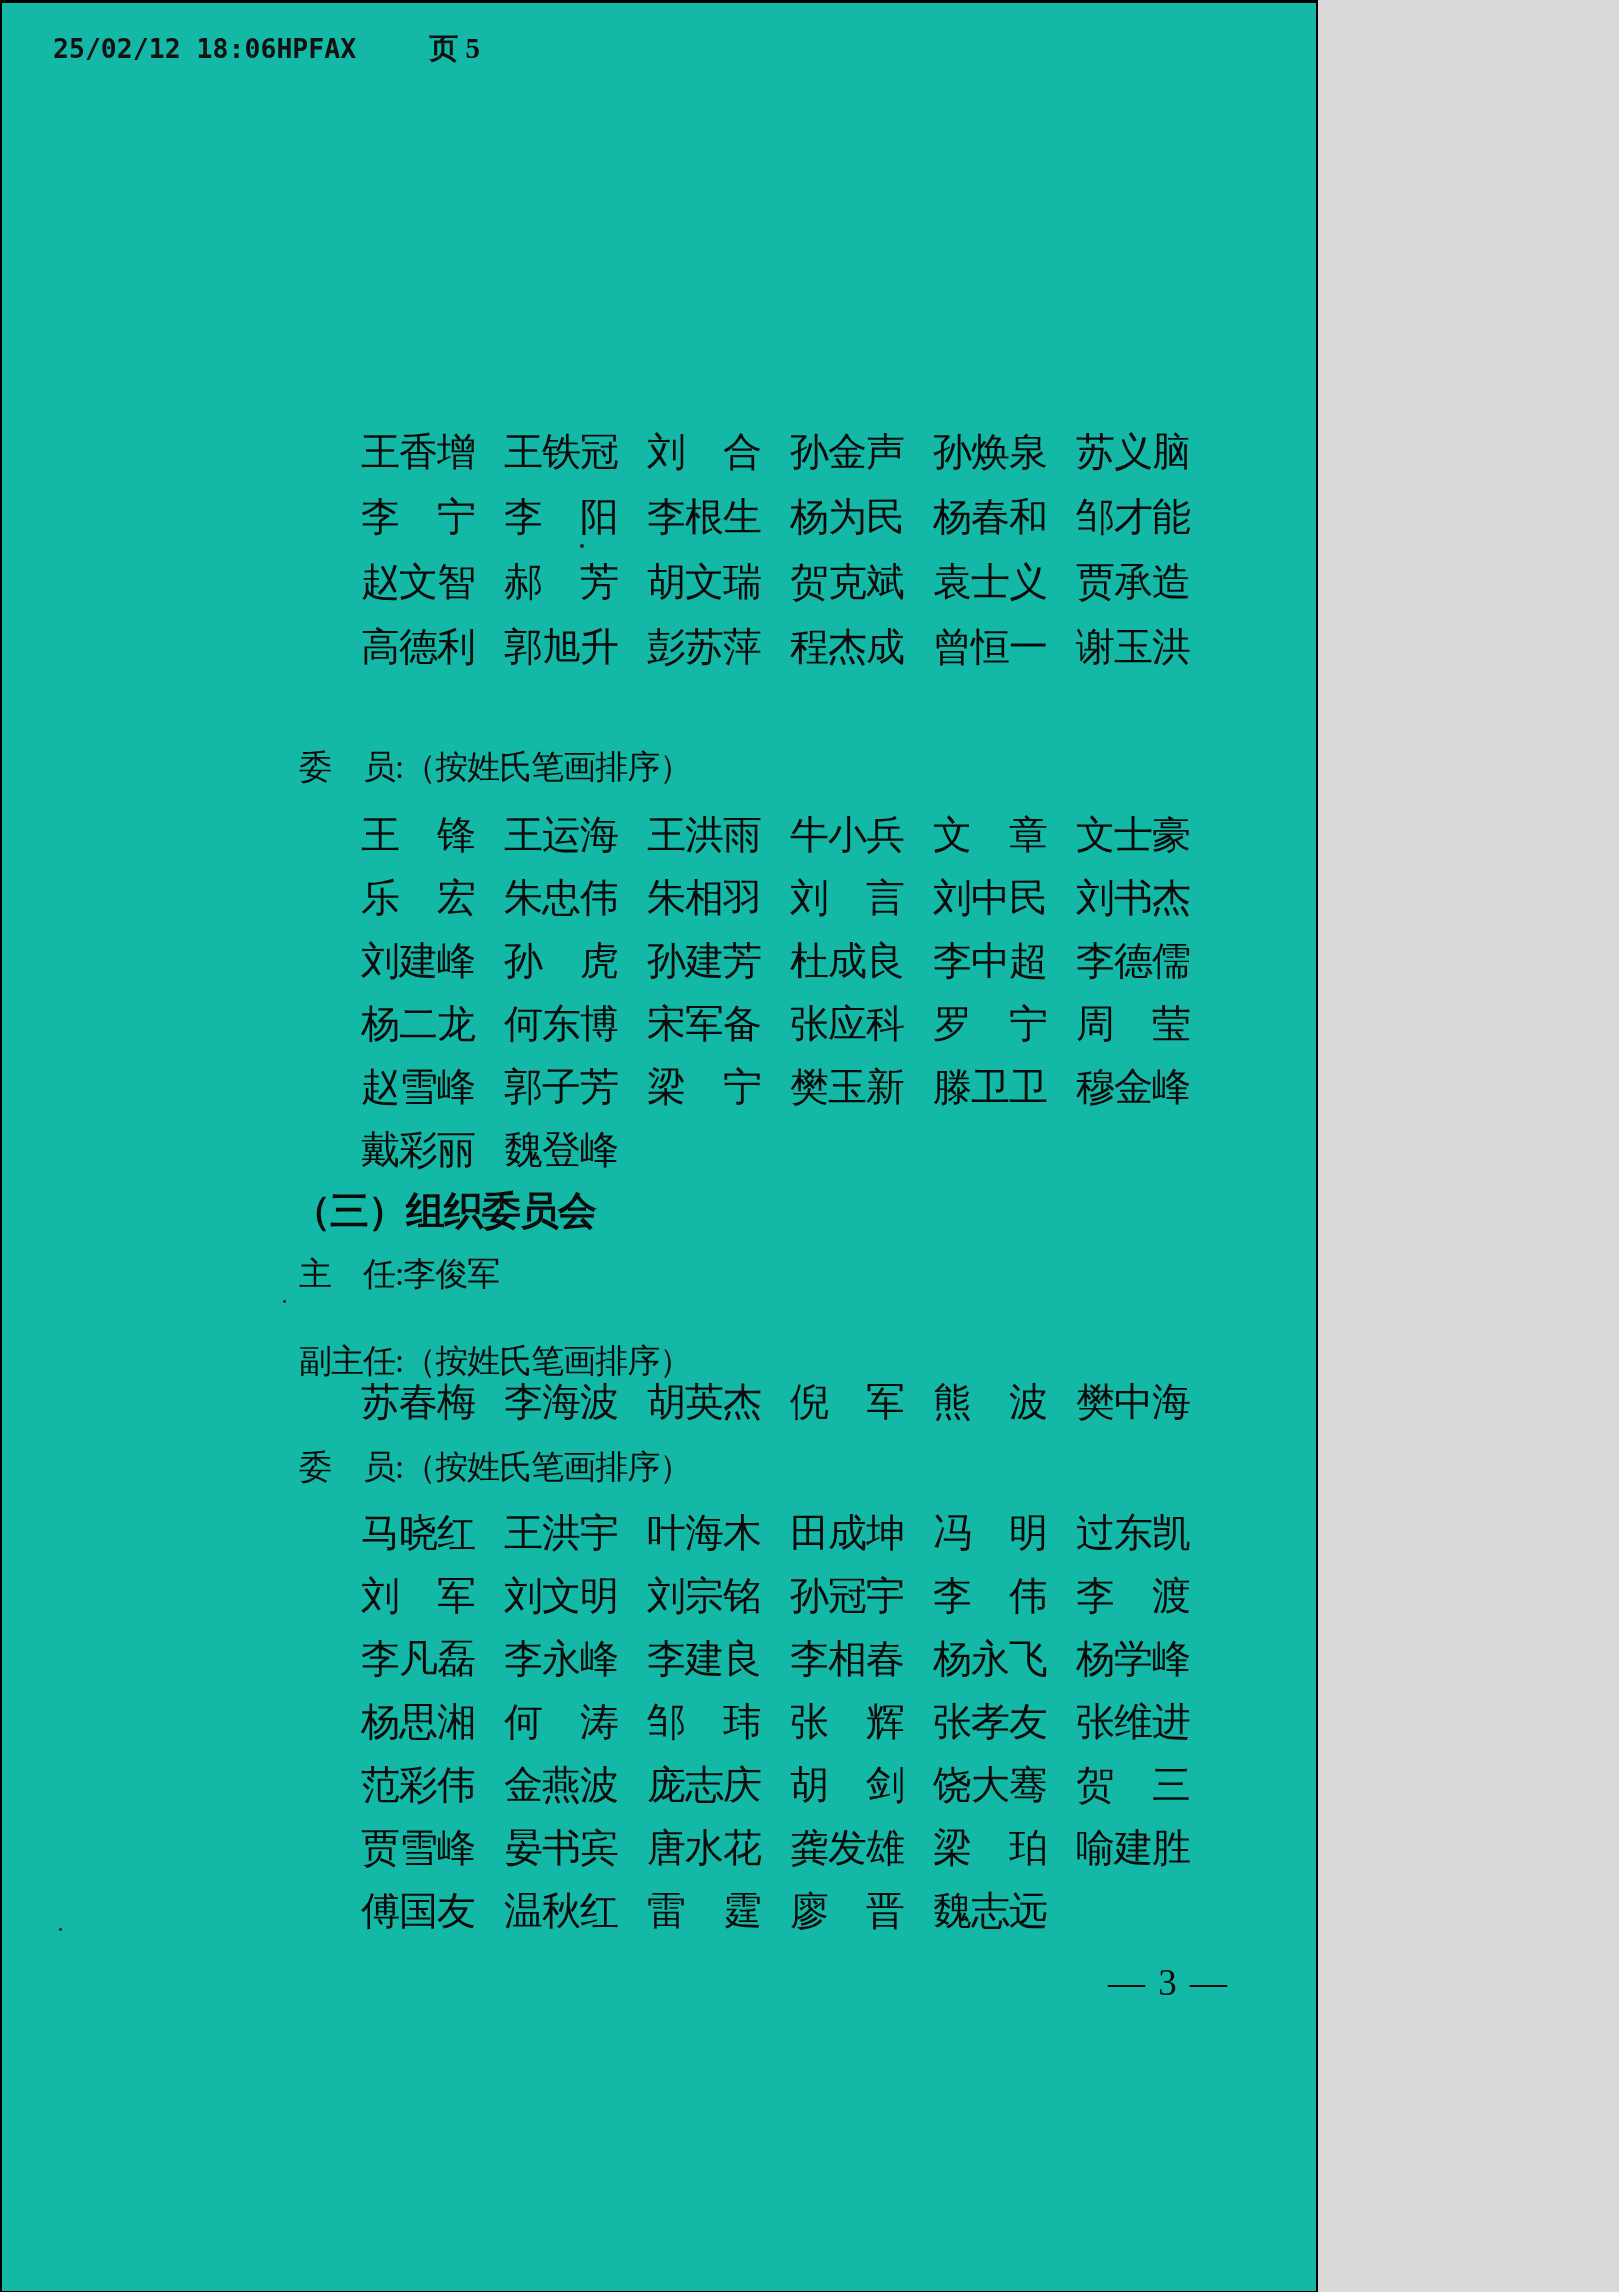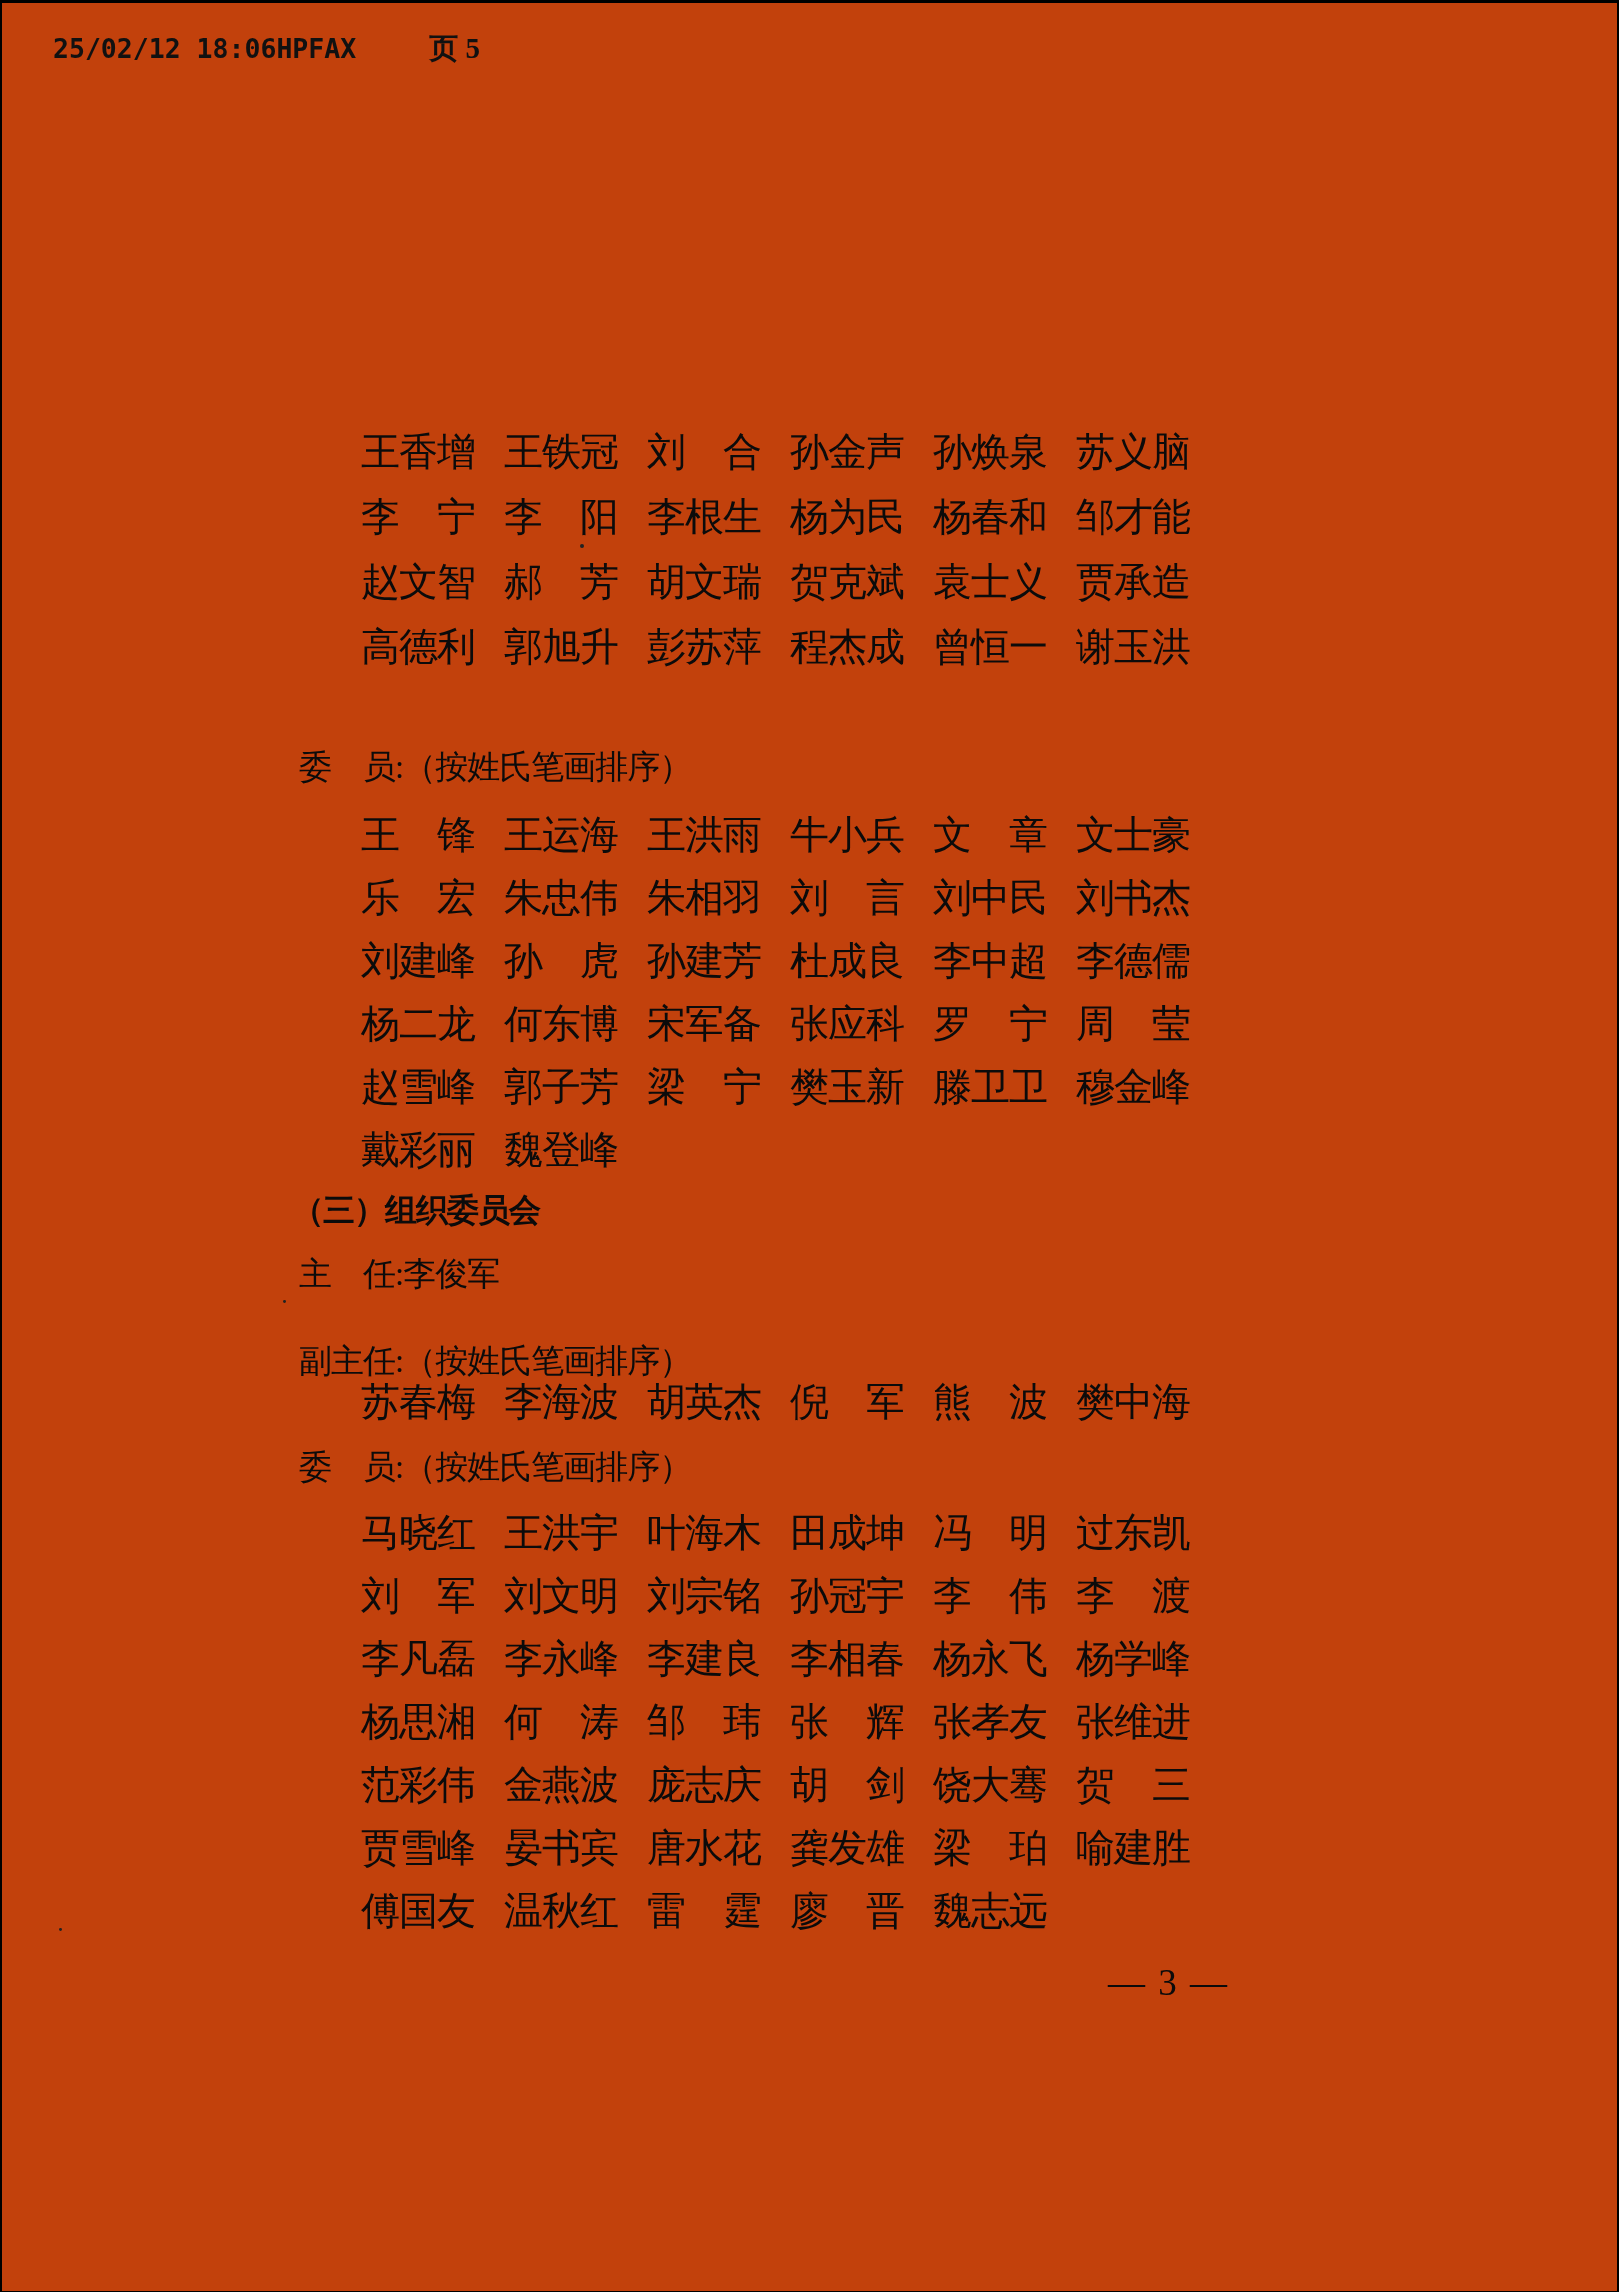--- a/index.html
+++ b/index.html
@@ -1,19 +1,19 @@
 <!DOCTYPE html>
 <html><head>
 <meta charset="utf-8">
 <style>
   html,body{margin:0;padding:0;background:#d9d9d9;}
   .page{
     position:relative;
-    width:1619px;height:2293px;
-    background:#c2410c;
+    width:1318px;height:2293px;
+    background:#14b8a6;
     box-sizing:border-box;
     border-top:3.9px solid #000;
     border-bottom:2.9px solid #000;
     border-left:2px solid #000;
     border-right:2px solid #000;
     overflow:hidden;
     font-family:"Liberation Serif","DejaVu Serif",serif;
     color:#0b0b0b;
   }
   .fax-header{
@@ -28,21 +28,21 @@
   .name-row{display:flex;}
   .grid-66 .name-row{height:65px;line-height:65px;}
   .grid-64 .name-row{height:63px;line-height:63px;}
   .name{width:143px;font-size:39px;white-space:pre;letter-spacing:-1px;}
   .label-line{
     position:absolute;left:297px;
     font-size:33px;line-height:43px;white-space:pre;letter-spacing:-1px;
   }
   .heading-line{
     position:absolute;left:290px;
-    font-size:32px;line-height:43px;white-space:pre;letter-spacing:-1px;font-weight:bold;
+    font-size:39px;line-height:43px;white-space:pre;letter-spacing:-1px;font-weight:bold;
   }
   .footer-num{
     position:absolute;left:1106px;top:1958px;
     font-size:37px;letter-spacing:2px;white-space:pre;
   }
   .speck{position:absolute;background:#222;border-radius:50%;}
 </style>
 </head>
 <body>
 

